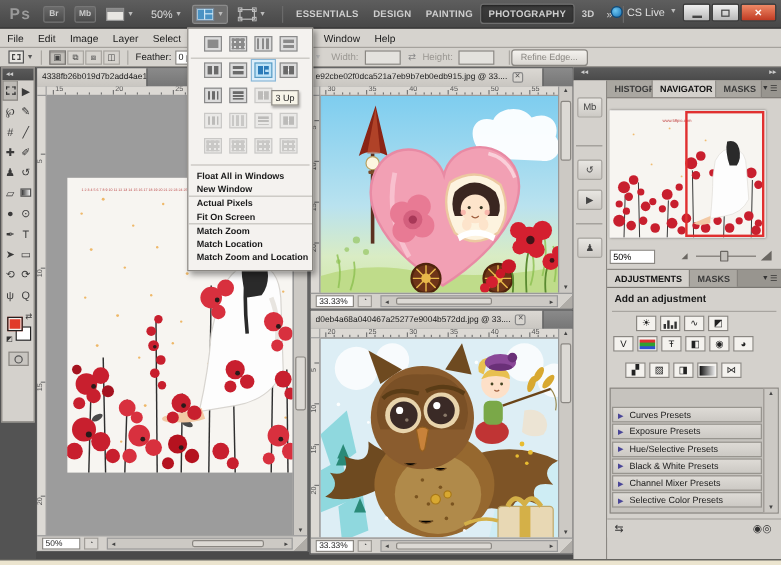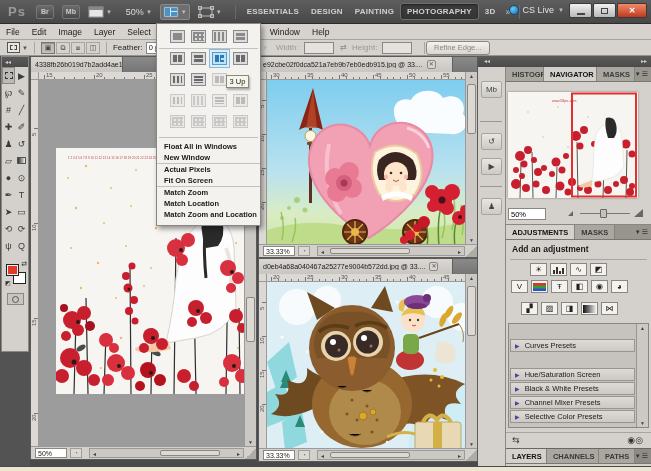--- a/index.html
+++ b/index.html
@@ -1046,47 +1046,45 @@
           </div>
         <div class="presets" id="presets">
           <div class="prescroll">
             <span class="sarrow" style="top:1px;">▲</span>
             <span class="sarrow" style="bottom:1px;">▼</span>
           </div>
             <div class="prerow" style="top: 15.2px;">
               <span class="arr">▶</span>
               <span>Curves Presets</span>
             </div>
+            <div class="prerow" style="top: 29.4px;">
+              <span class="arr">▶</span>
+              <span>Exposure Presets</span>
+            </div>
             <div class="prerow" style="top: 43.6px;">
               <span class="arr">▶</span>
-              <span>Hue/Saturation Screen</span>
+              <span>Hue/Selective Presets</span>
             </div>
             <div class="prerow" style="top: 57.8px;">
               <span class="arr">▶</span>
               <span>Black &amp; White Presets</span>
             </div>
             <div class="prerow" style="top: 72px;">
               <span class="arr">▶</span>
               <span>Channel Mixer Presets</span>
             </div>
             <div class="prerow" style="top: 86.2px;">
               <span class="arr">▶</span>
               <span>Selective Color Presets</span>
             </div>
           </div>
         <div class="adjfoot">
           <span class="footico" style="left:6px;">⇆</span>
           <span class="footico" style="right:8px;">◉◎</span>
         </div>
-        <div class="ptabbar layerstabs" id="layertabs">
-            <span class="ptab active">LAYERS</span>
-            <span class="ptab">CHANNELS</span>
-            <span class="ptab">PATHS</span>
-            <span class="pmenu">▼<span style="font-size:7px;">☰</span></span>
-          </div>
       </div>
     </div>
   </div>
 
   <div class="dropdown">
     <div id="ddgrid">
         <div class="ddrow" style="top: 6px;">
           <div class="ai p-solid"></div>
           <div class="ai p-grid"></div>
           <div class="ai p-vcols"></div>

